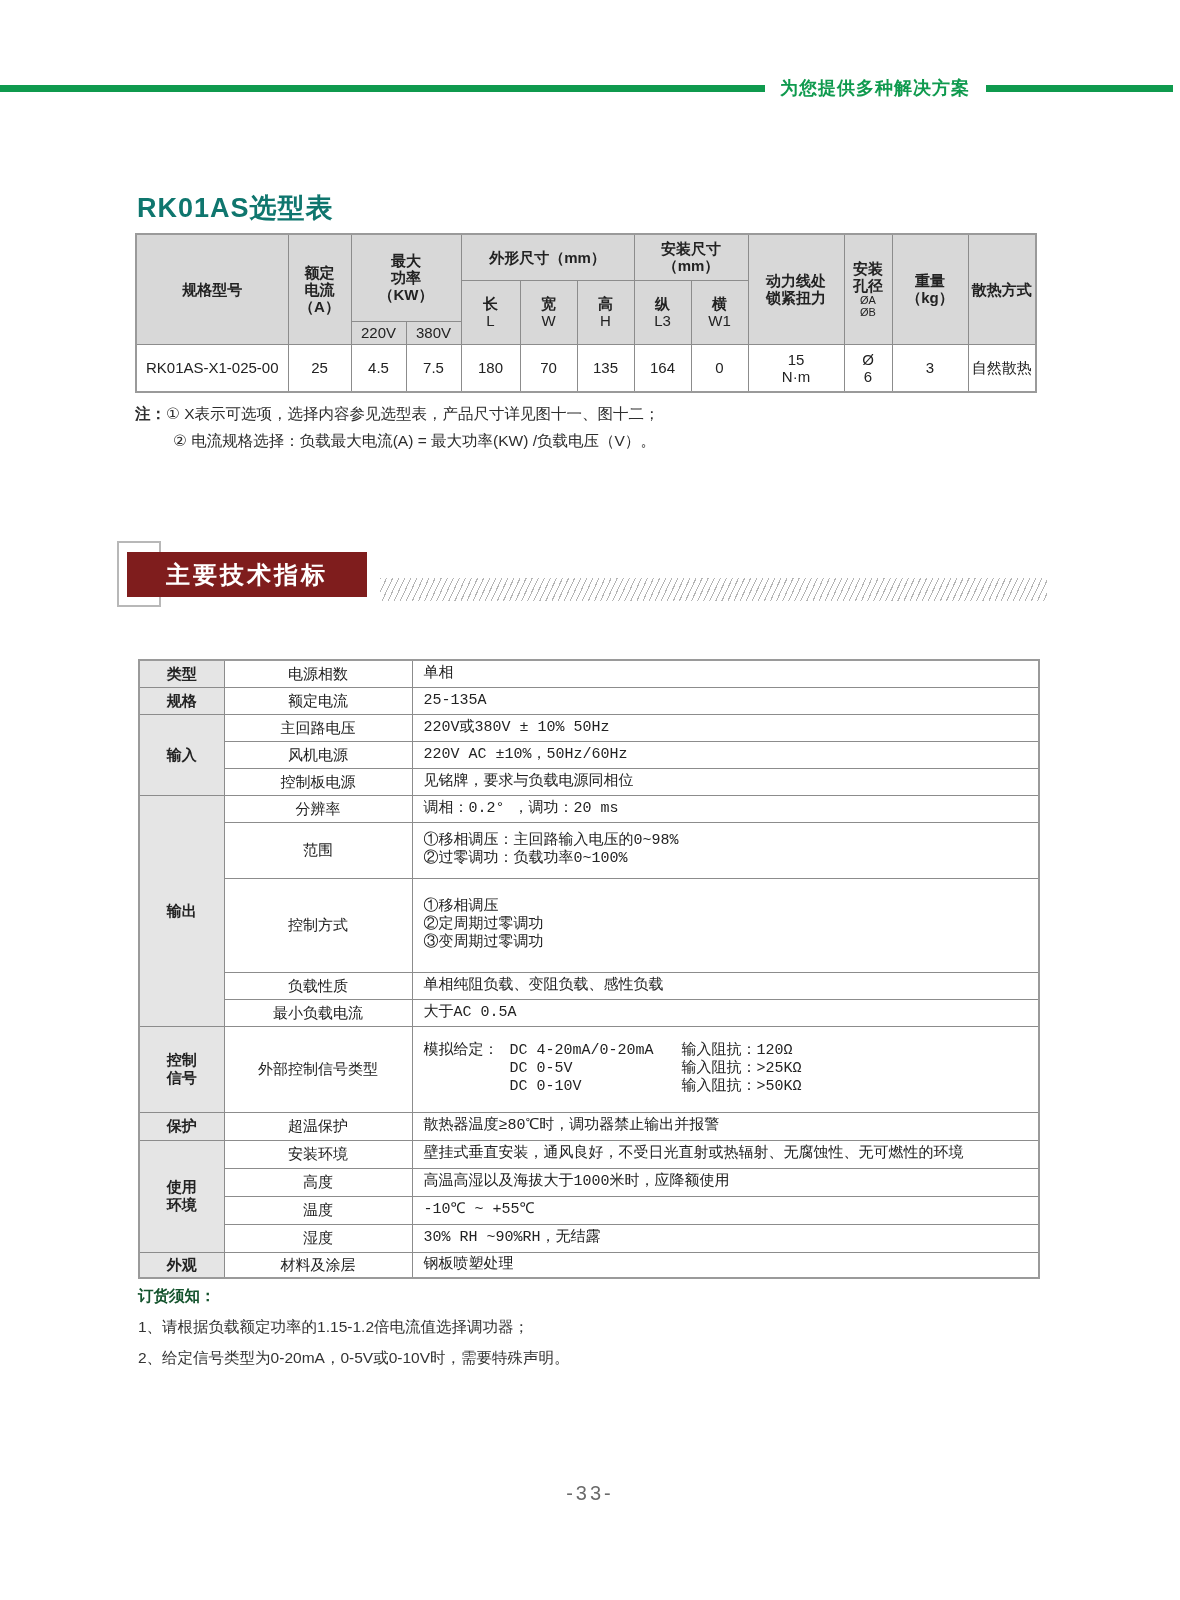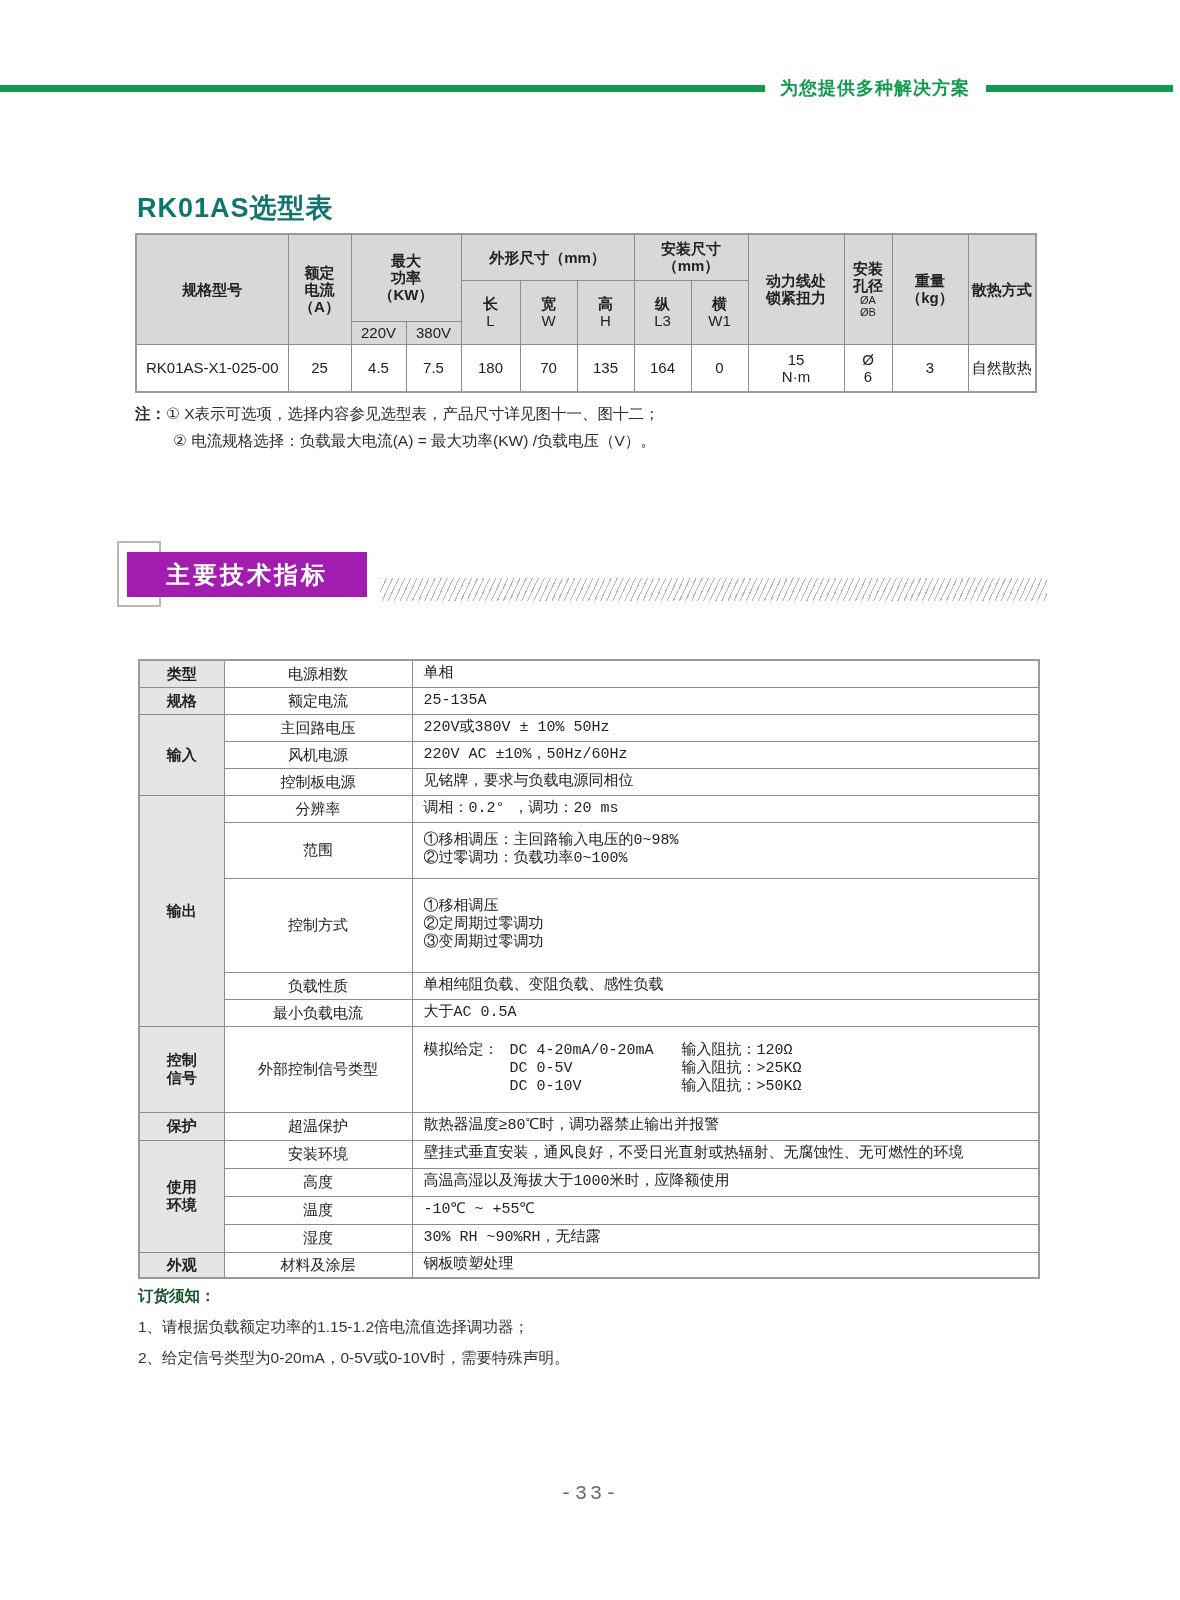--- a/index.html
+++ b/index.html
@@ -27,21 +27,21 @@
   .sel-table td.dc { background:#fff; font-weight:normal; }
   .sel-table .small { font-size:11px; line-height:12px; font-weight:normal; }
   .r1 { height:46px; } .r2 { height:41px; } .r3 { height:23px; } .r4 { height:48px; }
   
   .notes { position:absolute; left:135px; top:404px; font-size:15.5px; color:#2d2d2d; line-height:19px; }
   .notes .lbl { font-weight:bold; }
   .note-line2 { margin-left:38px; margin-top:8px; }
   
   .bracket { position:absolute; left:117px; top:541px; width:44px; height:66px; border:2px solid #b8b8b8; background:transparent; }
   .banner-box {
-    position:absolute; left:127px; top:552px; width:240px; height:45px; background:#a21caf;
+    position:absolute; left:127px; top:552px; width:240px; height:45px; background:#7f1d1d;
     display:flex; align-items:center; justify-content:center;
   }
   .banner-box span { color:#ffffff; font-size:24px; font-weight:bold; letter-spacing:3px; white-space:nowrap; }
   .hatch {
     position:absolute; left:380px; top:578px; width:667px; height:23px;
     background:repeating-linear-gradient(115deg, #b5b5b5 0 1px, transparent 1px 5.5px);
   }
   
   .spec-table { position:absolute; left:138px; top:659px; width:902px; border:2px solid #9a9a9a; }
   .spec-table td { border:1px solid #8c8c8c; font-size:15px; vertical-align:middle; padding:2px 4px; line-height:18px; }
@@ -50,21 +50,21 @@
   .spec-table td.val { background:#fff; text-align:left; padding-left:11px;font-family:Liberation Mono, monospace; }
   .sig-row { display:flex; }
   .sig-prefix { width:86px; }
   .sig-src { width:172px; }
   .sig-imp { flex:1; }
   
   .ordering { position:absolute; left:138px; top:1286px; font-size:15.5px; color:#333; }
   .ord-title { font-weight:bold; color:#14532d; }
   .ord-item { margin-top:10px; }
   
-  .pagenum { position:absolute; left:0; top:1482px; width:100%; text-align:center; font-size:20px; color:#6b6b6b; letter-spacing:3px;font-family:Liberation Mono, monospace; }
+  .pagenum { position:absolute; left:0; top:1482px; width:100%; text-align:center; font-size:20px; color:#6b6b6b; letter-spacing:3px; }
 </style>
 </head>
 <body>
 
 <div class="page">
 
   <div class="top-line left"></div>
   <div class="slogan">为您提供多种解决方案</div>
   <div class="top-line right"></div>
 

